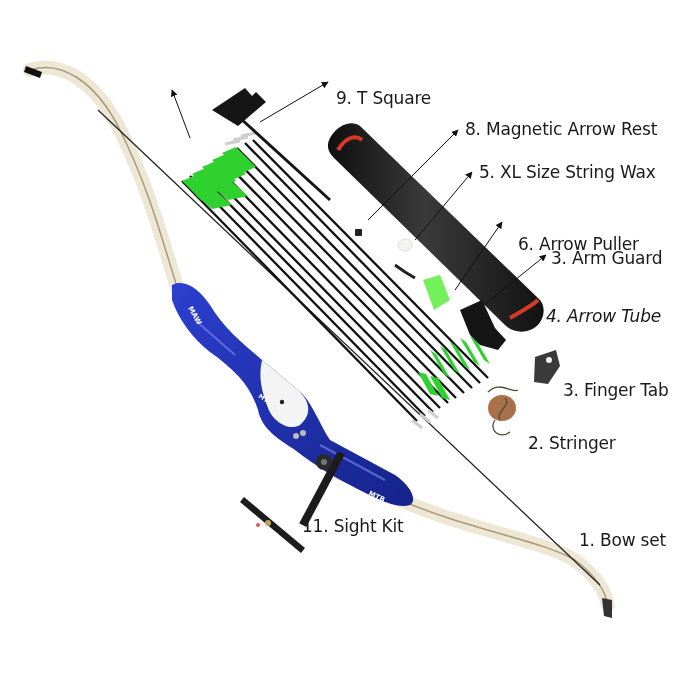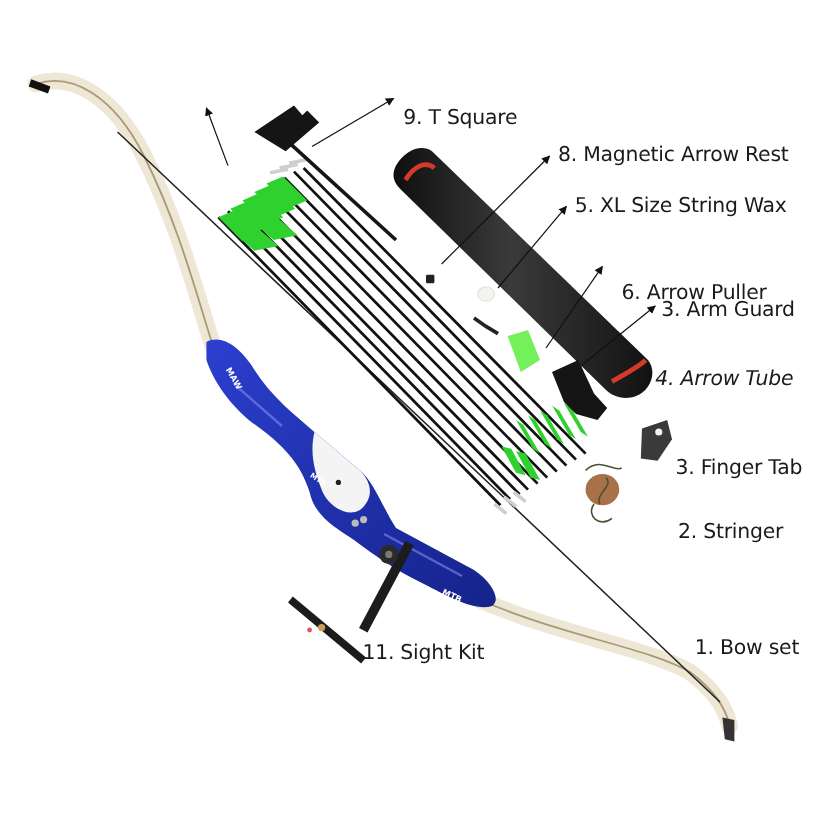--- a/index.html
+++ b/index.html
@@ -168,16 +168,16 @@
     </g>
   </svg>
 
   <div class="label" style="left:336px;top:88px;">9. T Square</div>
   <div class="label" style="left:465px;top:119px;text-align:center;">8. Magnetic Arrow Rest</div>
   <div class="label" style="left:479px;top:162px;">5. XL Size String Wax</div>
   <div class="label" style="left:518px;top:209px;margin-top:25px;">6. Arrow Puller</div>
   <div class="label" style="left:551px;top:248px;">3. Arm Guard</div>
   <div class="label" style="left:546px;top:306px;font-style:italic;">4. Arrow Tube</div>
   <div class="label" style="left:563px;top:380px;">3. Finger Tab</div>
-  <div class="label" style="left:528px;top:433px;margin-left:37px;">2. Stringer</div>
-  <div class="label" style="left:302px;top:534px;">11. Sight Kit</div>
+  <div class="label" style="left:528px;top:433px;">2. Stringer</div>
+  <div class="label" style="left:302px;top:516px;">11. Sight Kit</div>
   <div class="label" style="left:579px;top:530px;">1. Bow set</div>
 </div>
 
 </body></html>

